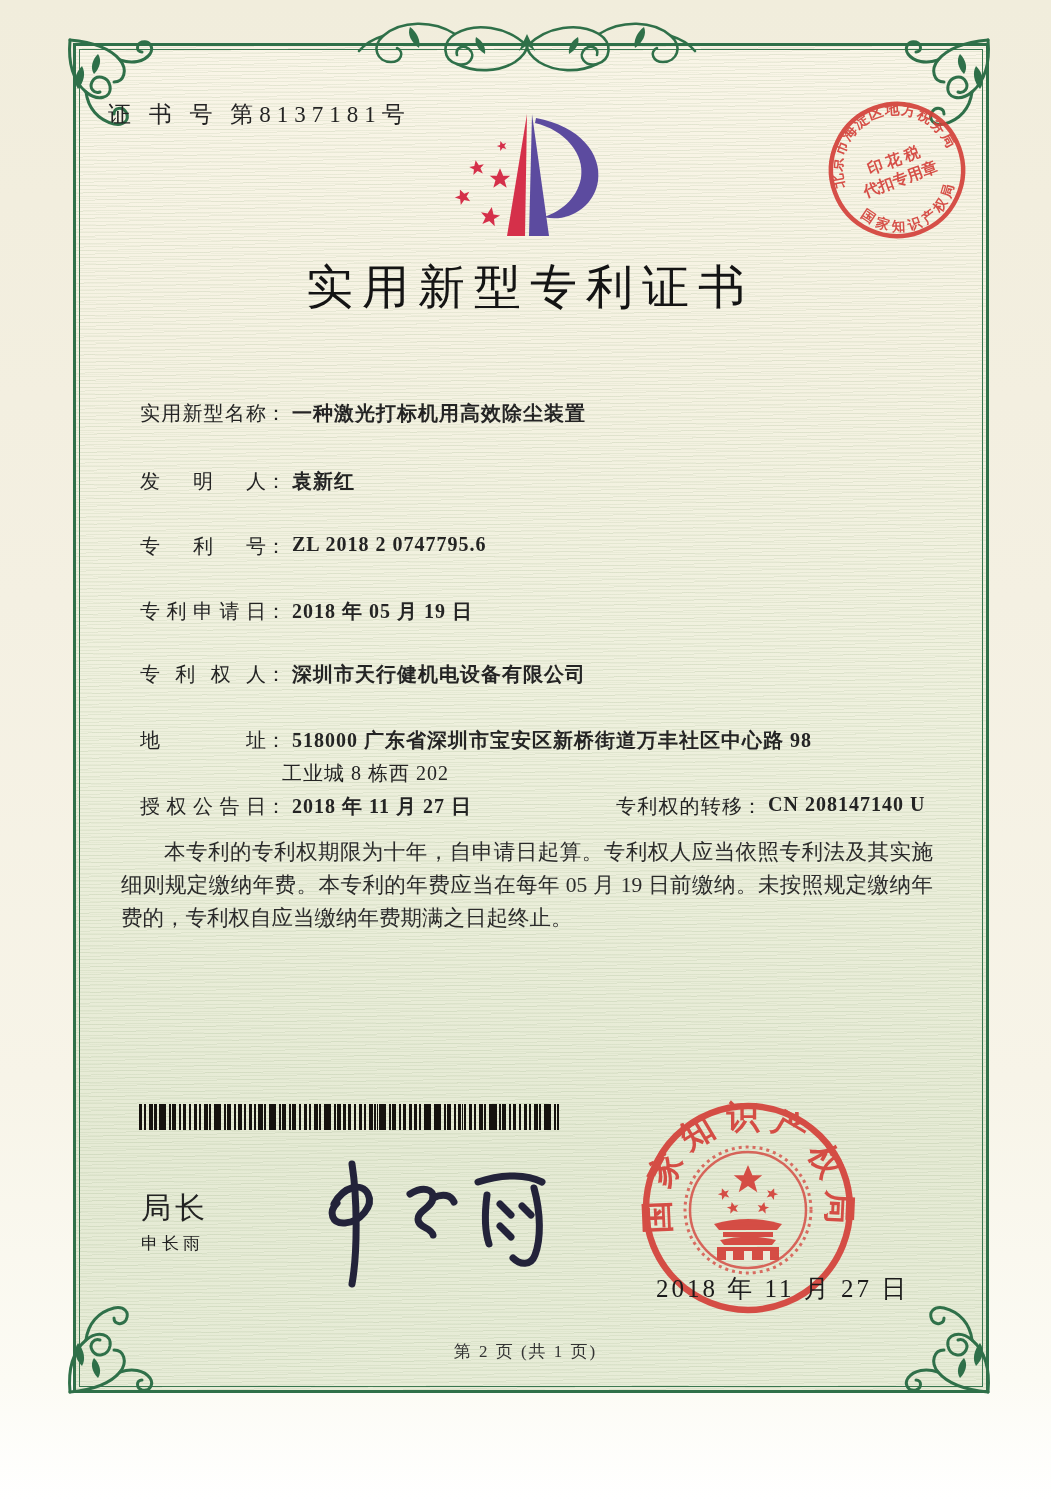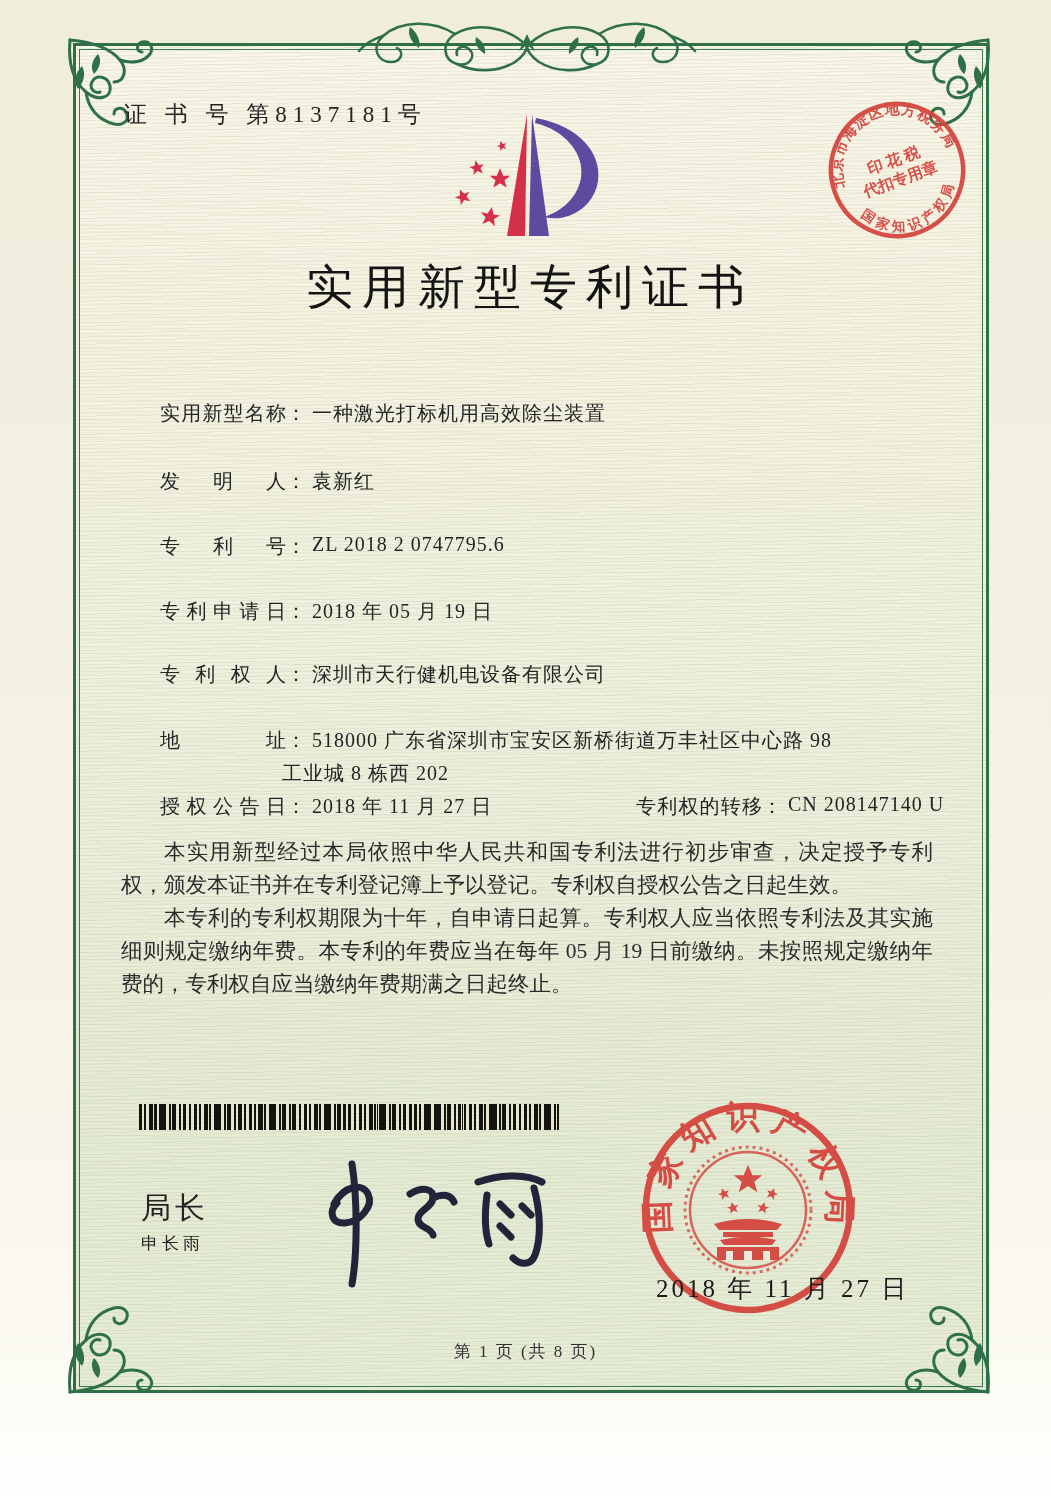--- a/index.html
+++ b/index.html
@@ -25,36 +25,36 @@
   .frame::after{ 
     content:""; position:absolute; inset:0;
     background:
       repeating-linear-gradient(179deg, rgba(255,255,255,0) 0 2.6px, rgba(118,148,98,0.11) 2.6px 3.6px),
       repeating-linear-gradient(181deg, rgba(255,255,255,0) 0 5.5px, rgba(118,148,98,0.06) 5.5px 6.5px);
     pointer-events:none;
   }
   .ornament{ position:absolute; color:#2f7049; }
   
   .cert-no{
-    position:absolute; left:124px; top:99px;
+    position:absolute; left:108px; top:99px;
     font-size:23px; letter-spacing:6px; color:#242424;
   }
   .doc-title{
     position:absolute; left:0; top:256px; width:100%;
     text-align:center; font-size:47px; font-weight:normal;
     letter-spacing:9px; text-indent:9px; color:#141414;
   }
   .fields{ position:absolute; left:140px; top:0; width:790px; font-size:20px; color:#242424; }
   .frow{ position:absolute; left:0; white-space:nowrap; }
   .flabel{
     display:inline-block; min-width:126px;
-    text-align:justify; text-align-last:justify; vertical-align:top;margin-left:20px;
+    text-align:justify; text-align-last:justify; vertical-align:top;
   }
   .fcolon{ display:inline-block; vertical-align:top; }
-  .fvalue{ display:inline-block; margin-left:6px; vertical-align:top; letter-spacing:1px; }
+  .fvalue{ display:inline-block; margin-left:6px; vertical-align:top; letter-spacing:1px;font-weight:bold; }
   .addr2{ position:absolute; left:142px; top:33px; letter-spacing:1px; }
   .grant-no-group{ position:absolute; left:476px; top:0; white-space:nowrap; }
   .paras{
     position:absolute; left:121px; top:836px; width:812px;
     font-size:21.5px; line-height:33px; text-align:justify; color:#2b2b2b;
   }
   .paras p{ text-indent:2em; margin:0; }
   
   .barcode{
     position:absolute; left:139px; top:1104px; width:420px; height:26px;
@@ -216,21 +216,20 @@
 
     <div class="frow" style="top:793px">
       <span class="flabel">授权公告日</span><span class="fcolon">：</span><span class="fvalue">2018 年 11 月 27 日</span>
       <span class="grant-no-group">
         <span class="flabel">专利权的转移</span><span class="fcolon">：</span><span class="fvalue">CN 208147140 U</span>
       </span>
     </div>
   </div>
 
   <div class="paras">
-    <p>本实用新型经过本局依照中华人民共和国专利法进行初步审查，决定授予专利权，颁发本证书并在专利登记簿上予以登记。专利权自授权公告之日起生效。</p>
     <p>本专利的专利权期限为十年，自申请日起算。专利权人应当依照专利法及其实施细则规定缴纳年费。本专利的年费应当在每年 05 月 19 日前缴纳。未按照规定缴纳年费的，专利权自应当缴纳年费期满之日起终止。</p>
   </div>
 
   <div class="barcode"></div>
 
   <div class="sig-title">局长</div>
   <div class="sig-name">申长雨</div>
 
   <svg class="signature-svg" width="290" height="155" viewBox="0 0 290 155">
     <g fill="none" stroke="#23233a" stroke-width="7" stroke-linecap="round" stroke-linejoin="round">
@@ -272,15 +271,15 @@
       <g fill="#edeadb">
         <rect x="88" y="153" width="7" height="9"></rect>
         <rect x="106" y="153" width="8" height="9"></rect>
         <rect x="125" y="153" width="7" height="9"></rect>
       </g>
     </g>
   </svg>
 
   <div class="seal-date">2018 年 11 月 27 日</div>
 
-  <div class="footer">第 1 页 (共 8 页)</div>
+  <div class="footer">第 2 页 (共 1 页)</div>
 
 </div>
 
 </body></html>

